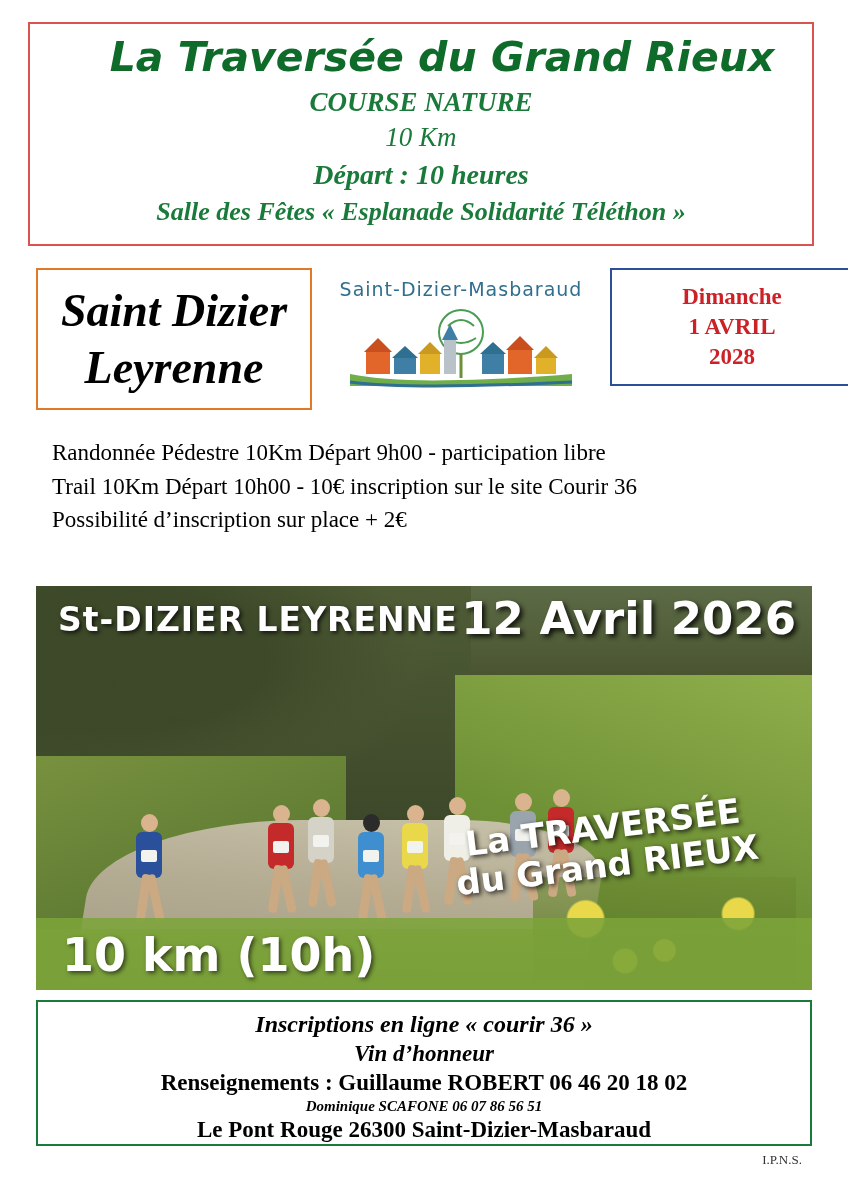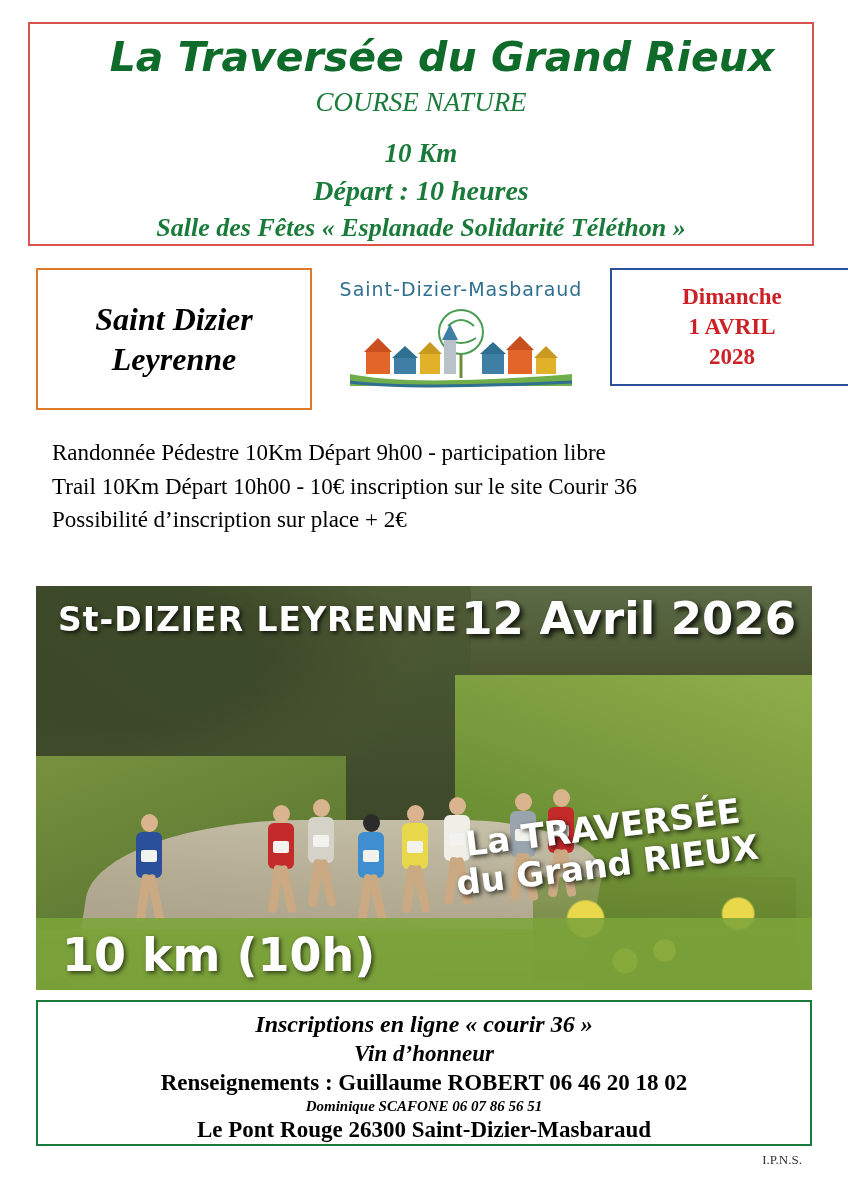--- a/index.html
+++ b/index.html
@@ -41,33 +41,33 @@
     font-style: italic;
     font-size: 41px;
     color: #0f6b2a;
     letter-spacing: 0px;
     line-height: 1.05;
     white-space: nowrap;
     padding-left: 42px;
   }
   .subtitle-1 {
     font-family: "Liberation Serif", serif;
-    font-weight: normal;
+    font-weight: bold;
     font-style: italic;
     font-size: 27px;
     color: #1a7a3a;
     margin-top: 8px;
   }
   .subtitle-2 {
     font-family: "Liberation Serif", serif;
-    font-weight: bold;
+    font-weight: normal;
     font-style: italic;
     font-size: 27px;
     color: #1a7a3a;
-    margin-top: 20px;
+    margin-top: 4px;
   }
   .subtitle-3 {
     font-family: "Liberation Serif", serif;
     font-weight: bold;
     font-style: italic;
     font-size: 28px;
     color: #1a7a3a;
     margin-top: 6px;
   }
   .subtitle-4 {
@@ -90,21 +90,21 @@
     box-sizing: border-box;
     display: flex;
     flex-direction: column;
     align-items: center;
     justify-content: center;
   }
   .commune-line {
     font-family: "Liberation Serif", serif;
     font-weight: bold;
     font-style: italic;
-    font-size: 32px;
+    font-size: 46px;
     line-height: 1.25;
     color: #000;
   }
 
   .logo-box {
     position: absolute;
     left: 322px;
     top: 272px;
     width: 278px;
     height: 140px;

